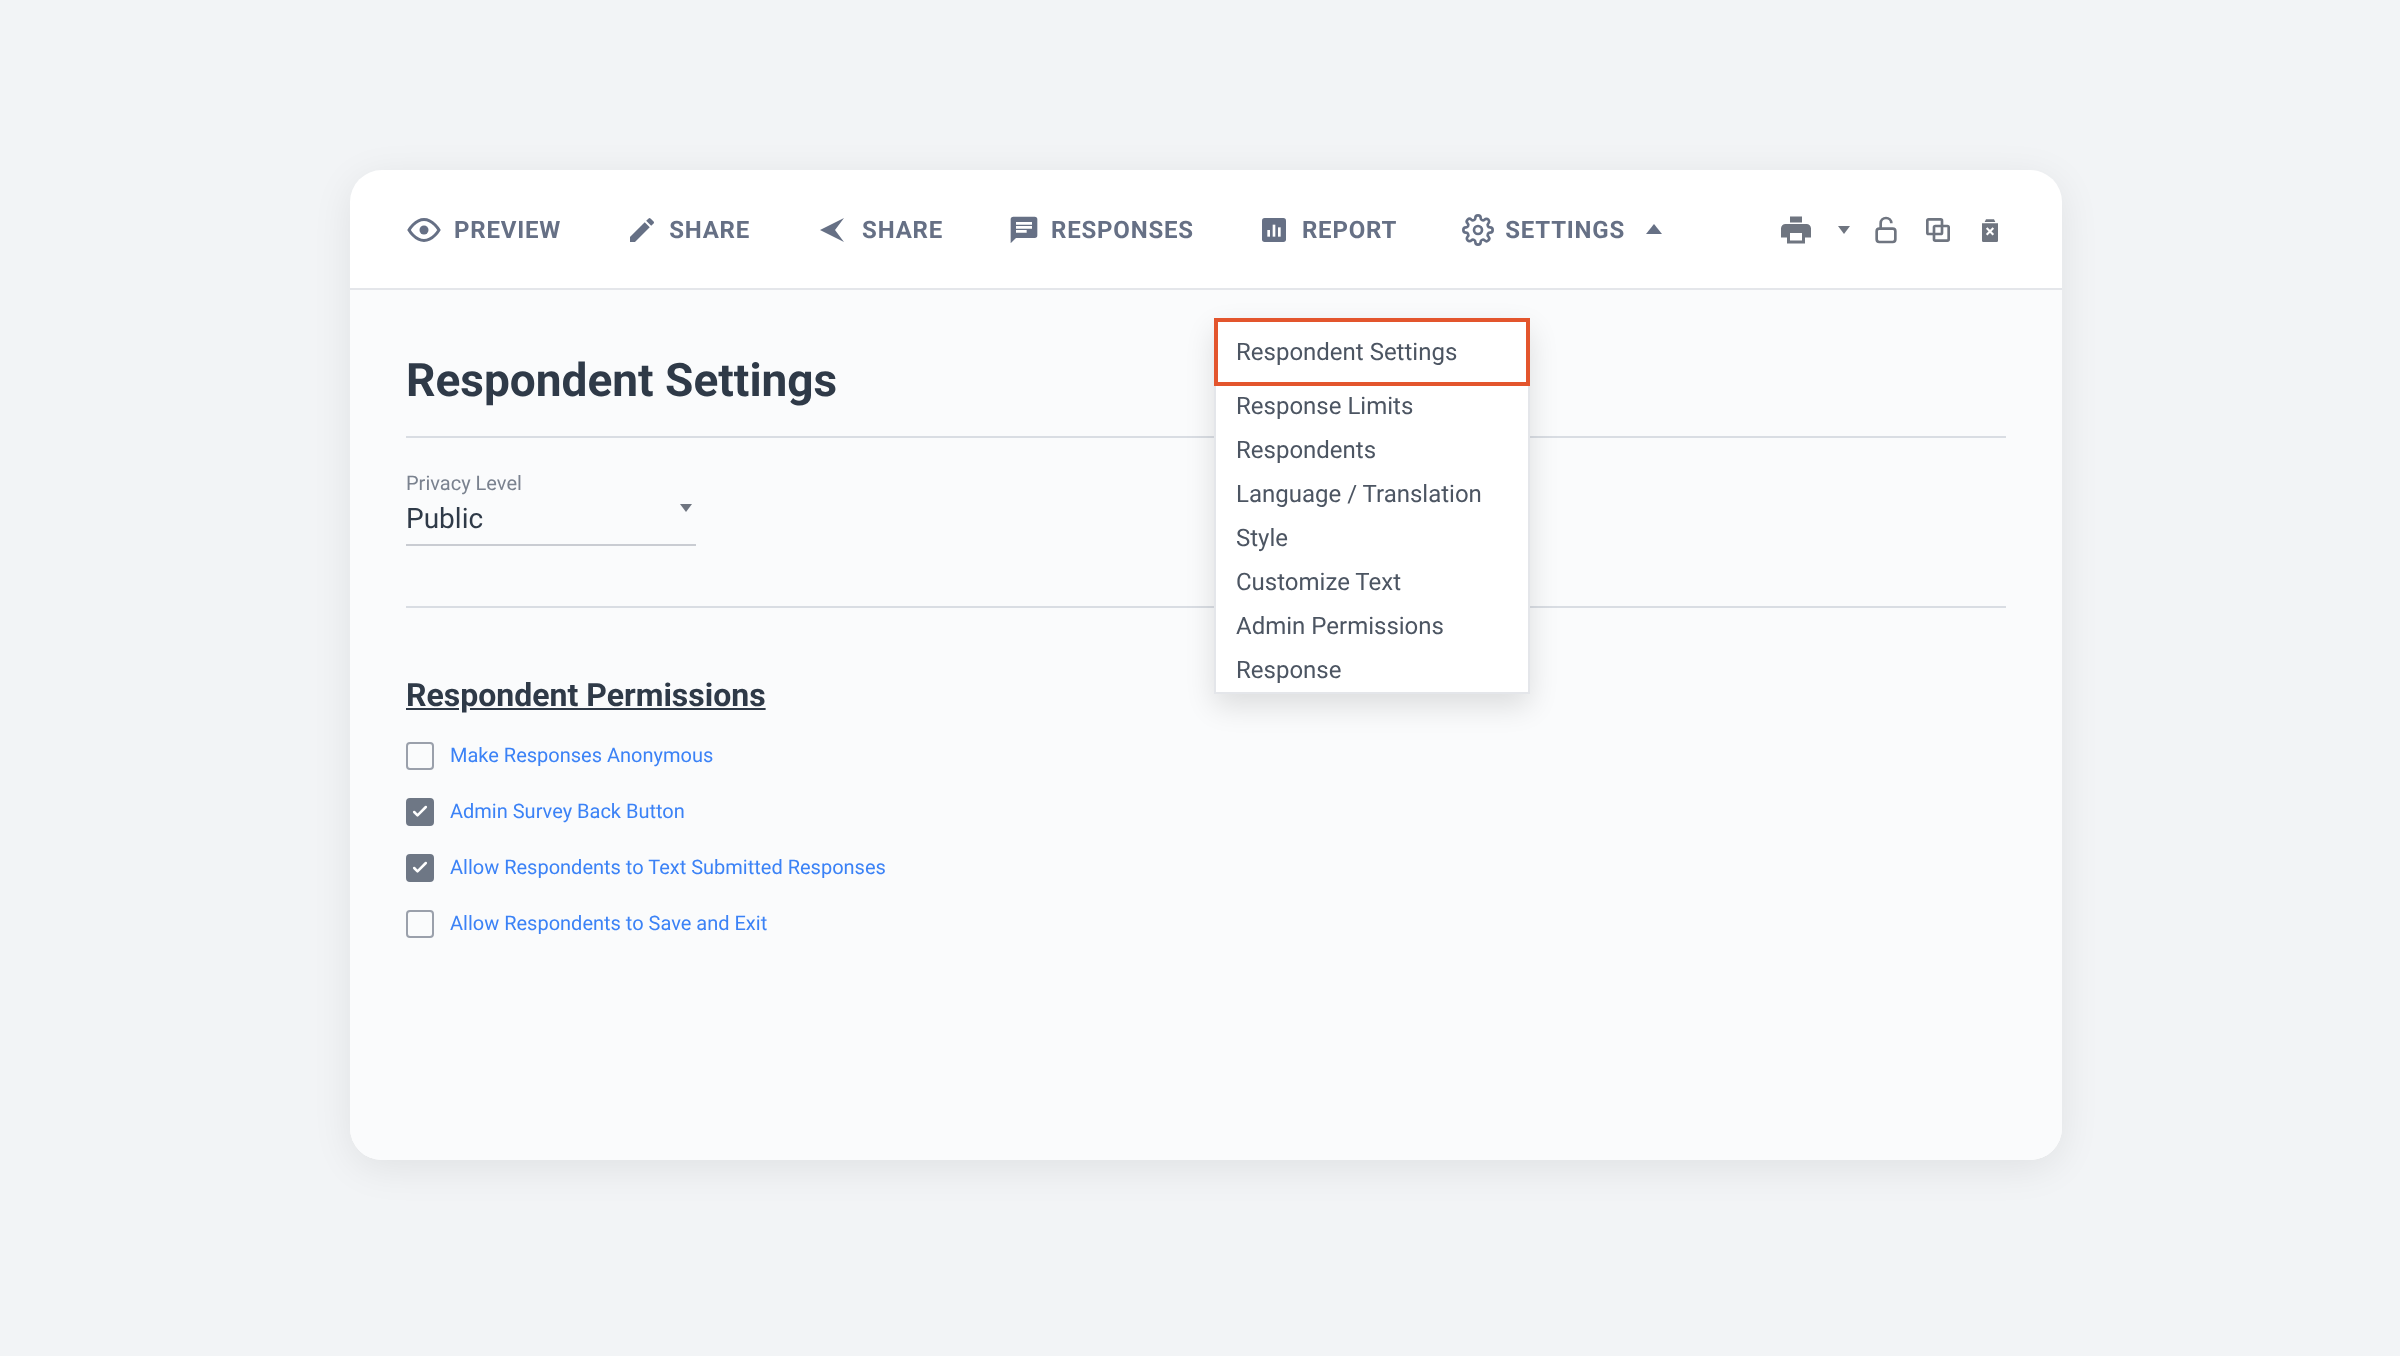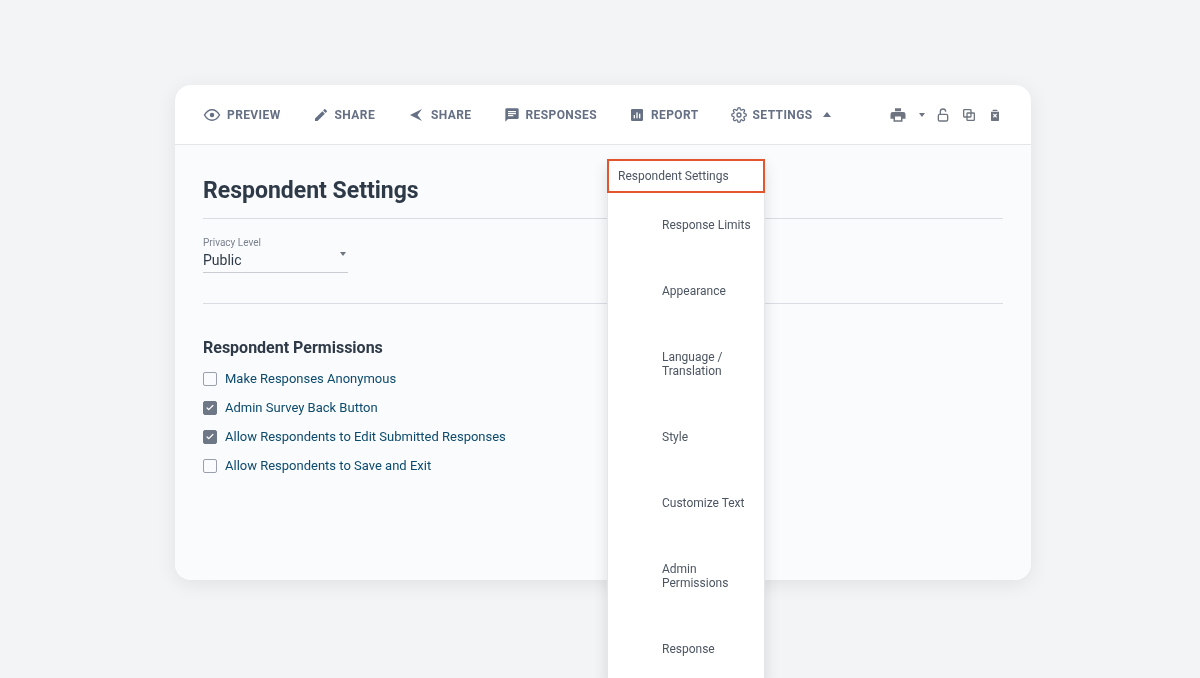--- a/index.html
+++ b/index.html
@@ -71,25 +71,24 @@
     position: absolute;
     left: 607px;
     top: 159px;
     width: 158px;
     background: #fff;
     border: 1px solid #e4e6ea;
     box-shadow: 0 6px 14px rgba(0,0,0,0.12);
     z-index: 10;
   }
   .dropdown .dd-item {
-    padding: 26px 10px;
+    padding: 4px 10px;
     font-size: 12px;
     color: #4c5562;
     cursor: pointer;
-    margin-left: 44px;
   }
   .dropdown .dd-item.highlight {
     border: 2px solid #e3552d;
     margin: -1px;
     padding: 8px 9px;
   }
   
   .content {
     padding: 0 28px 28px 28px;
     background: #fafbfc;
@@ -134,20 +133,21 @@
     border-top: 1px solid #d9dde3;
     margin-top: 30px;
     max-width: 870px;
   }
   .perm-title {
     font-size: 16px;
     font-weight: 700;
     color: #2f3a48;
     margin-top: 34px;
     margin-bottom: 14px;
+    text-decoration: underline;
   }
   .chk-row {
     display: flex;
     align-items: center;
     gap: 8px;
     margin: 14px 0;
   }
   .chkbox {
     width: 14px; height: 14px;
     border: 1.6px solid #9aa0ab;
@@ -158,22 +158,22 @@
     cursor: pointer;
     flex-shrink: 0;
   }
   .chkbox.checked {
     background: #6e7785;
     border-color: #6e7785;
   }
   .chkbox.checked svg { display: block; }
   .chkbox svg { display: none; }
   .chk-label {
-    font-size: 13px;
-    color: #0c4a6e;
+    font-size: 10px;
+    color: #3b82f6;
   }
 </style>
 </head>
 <body>
 
 <div class="card">
 
   <div class="toolbar">
     <div class="tb-item">
       <svg width="18" height="18" viewBox="0 0 24 24" fill="none">
@@ -271,33 +271,33 @@
               </svg>
             </span>
             <span class="chk-label">Admin Survey Back Button</span>
           </div>
           <div class="chk-row">
             <span class="chkbox checked">
               <svg width="10" height="10" viewBox="0 0 24 24" fill="none">
                 <path d="M5 12l4 4 10-10" stroke="#fff" stroke-width="3" stroke-linecap="round" stroke-linejoin="round"></path>
               </svg>
             </span>
-            <span class="chk-label">Allow Respondents to Edit Submitted Responses</span>
+            <span class="chk-label">Allow Respondents to Text Submitted Responses</span>
           </div>
           <div class="chk-row">
             <span class="chkbox"></span>
             <span class="chk-label">Allow Respondents to Save and Exit</span>
           </div>
         </div>
     </div>
   </div>
 </div>
 
 <div class="dropdown" id="dd">
     <div class="dd-item highlight">Respondent Settings</div>
     <div class="dd-item">Response Limits</div>
-    <div class="dd-item">Appearance</div>
+    <div class="dd-item">Respondents</div>
     <div class="dd-item">Language / Translation</div>
     <div class="dd-item">Style</div>
     <div class="dd-item">Customize Text</div>
     <div class="dd-item">Admin Permissions</div>
     <div class="dd-item">Response</div>
   </div>
 
 </body></html>

